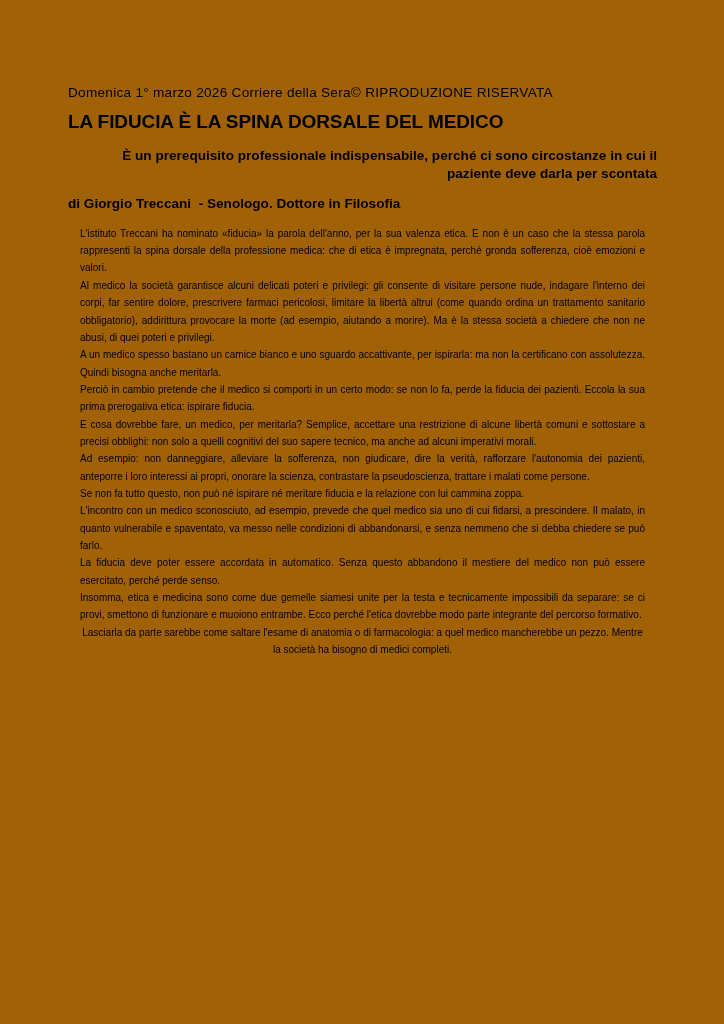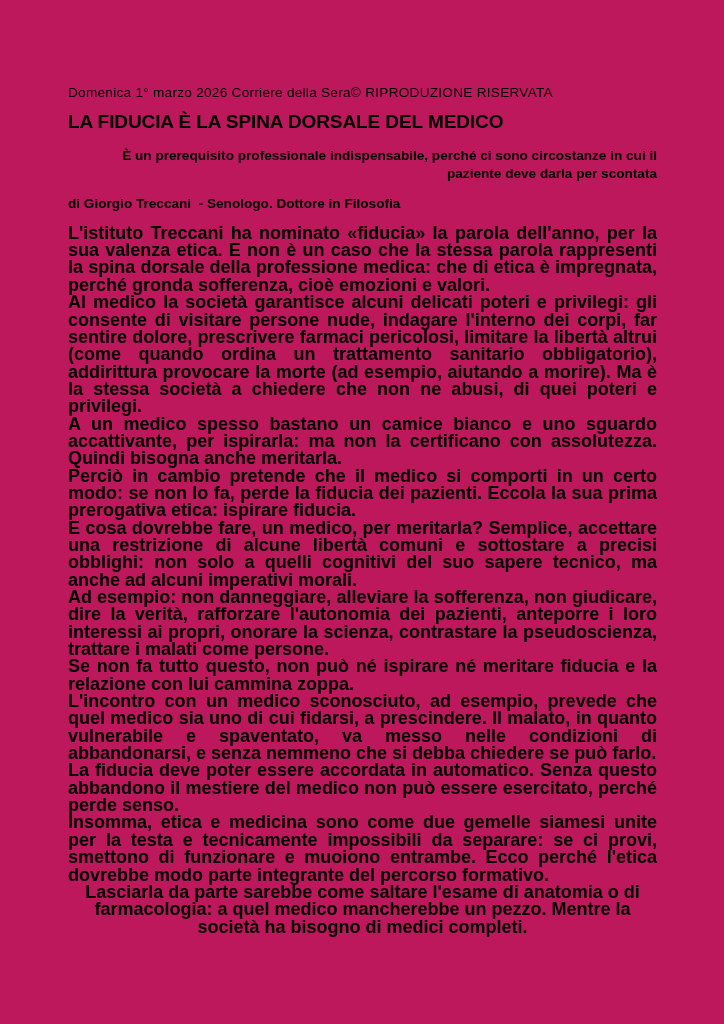--- a/index.html
+++ b/index.html
@@ -11,21 +11,21 @@
     width: 724px;
     height: 1024px;
     font-family: "Liberation Sans", sans-serif;
     color: #000000;
     -webkit-font-smoothing: antialiased;
   }
   .page {
     position: relative;
     width: 724px;
     height: 1024px;
-    background: #be185d;
+    background: #a16207;
     box-sizing: border-box;
   }
   .content {
     position: absolute;
     left: 68px;
     top: 84px;
     width: 589px;
   }
   .kicker {
     font-size: 13.6px;
@@ -51,26 +51,26 @@
     text-align: right;
   }
   .byline {
     font-size: 13.6px;
     line-height: 17.6px;
     font-weight: 700;
     margin: 0 0 12px 0;
     white-space: pre-wrap;
   }
   .body-block {
-    font-size: 18px;
+    font-size: 10px;
     line-height: 17.35px;
-    font-weight: 700;
+    font-weight: 400;
     text-align: justify;
     text-justify: inter-word;
-    margin: 0;
+    margin: 12px;
   }
   .body-block p {
     margin: 0;
     text-align: justify;
   }
   .body-block p:last-child {
     text-align: center;
   }
 </style>
 </head>

